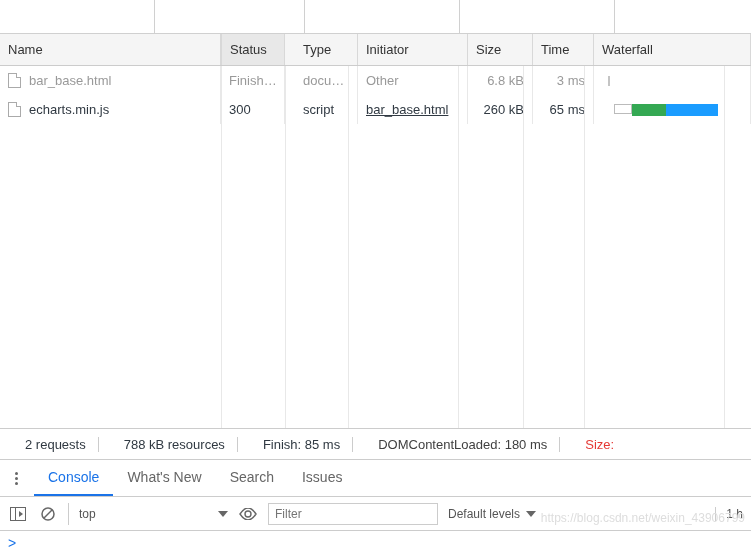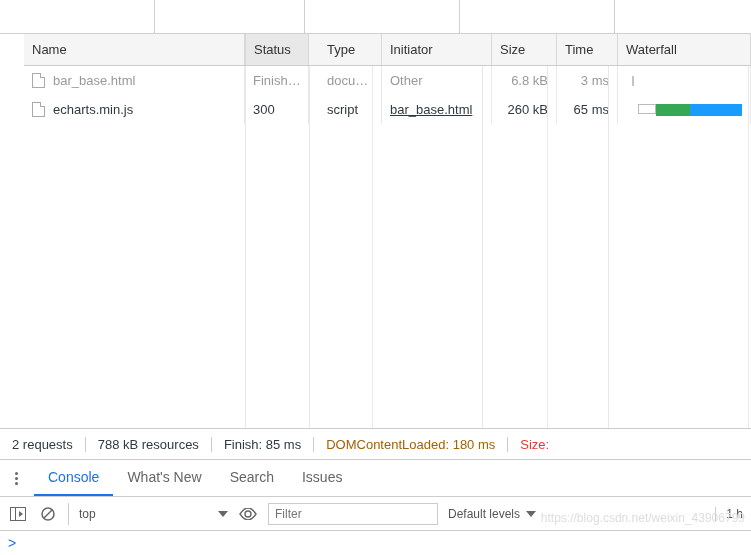--- a/index.html
+++ b/index.html
@@ -20,21 +20,20 @@
   }
   .top-cells .cell {
     border-right: 1px solid #d0d0d0;
     height: 100%;
   }
   .network-table {
     height: 394px;
     display: flex;
     flex-direction: column;
     position: relative;
-    padding-left: 24px;
   }
   .header-row {
     height: 32px;
     display: flex;
     background: #f5f5f5;
     border-bottom: 1px solid #ccc;
   }
   .header-row .col {
     padding: 8px 8px;
     border-right: 1px solid #d8d8d8;
@@ -141,24 +140,25 @@
     border-top: 1px solid #ccc;
     border-bottom: 1px solid #ccc;
     padding: 0 10px;
     font-size: 13px;
     gap: 0;
   }
   .summary-bar .item {
     padding: 0 12px;
     border-right: 1px solid #ccc;
     white-space: nowrap;
+    margin-left: 13px;
   }
   .summary-bar .item:first-child { padding-left: 2px; }
   .summary-bar .item:last-child { border-right: none; }
-  .dom-loaded { color: #a16207; }
+  .dom-loaded { color: #404040; }
   .load-red { color: #e53935; }
   .console-tabs {
     height: 37px;
     display: flex;
     align-items: center;
     border-bottom: 1px solid #ccc;
     padding-left: 8px;
     gap: 0;
   }
   .kebab {

